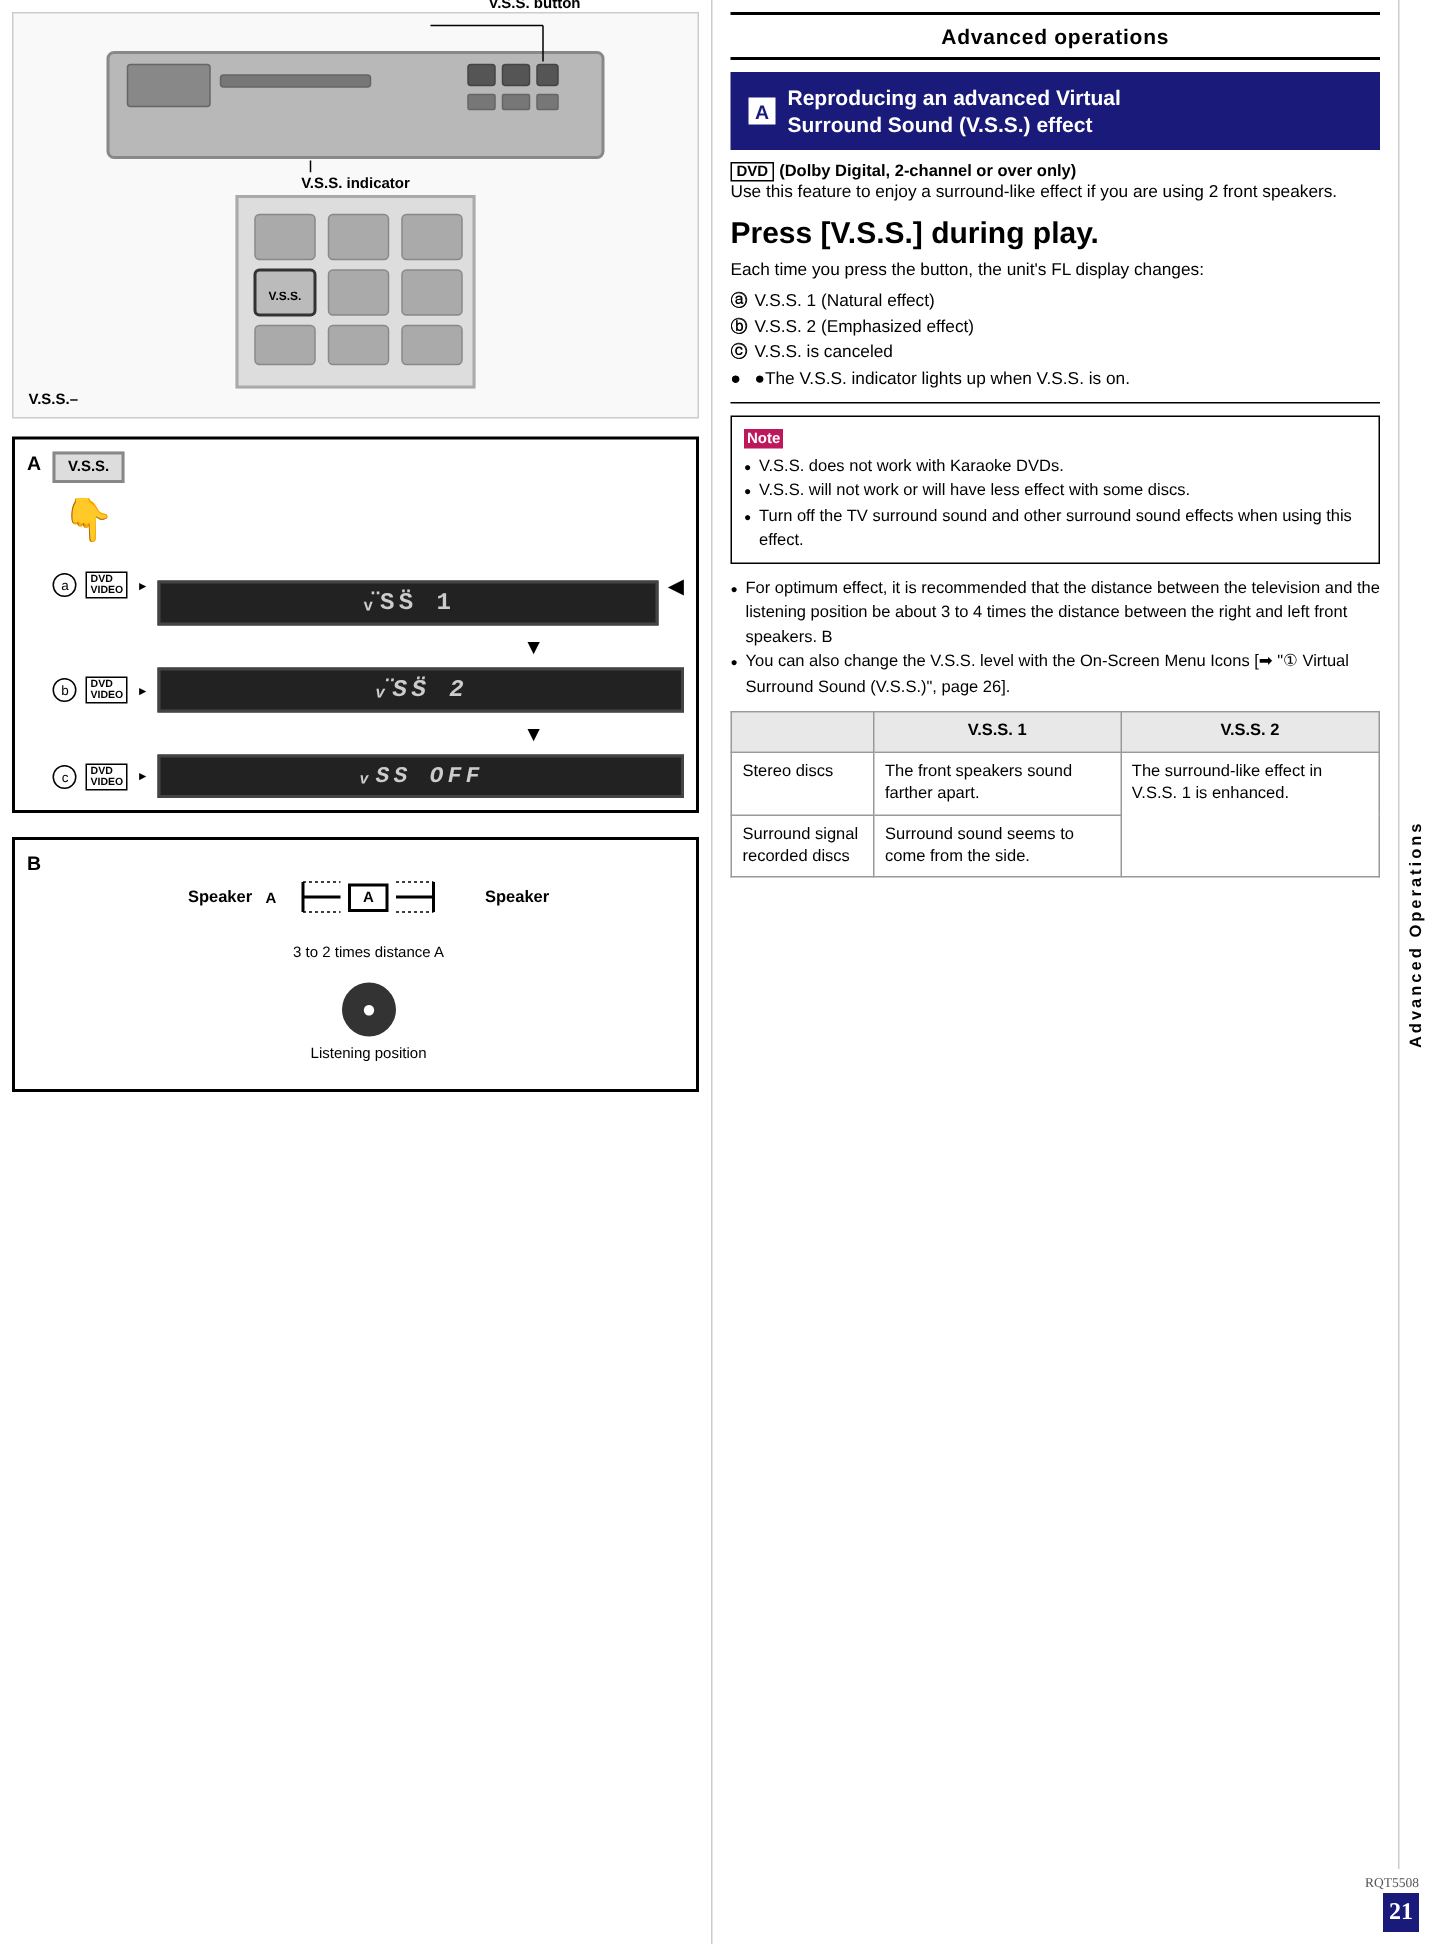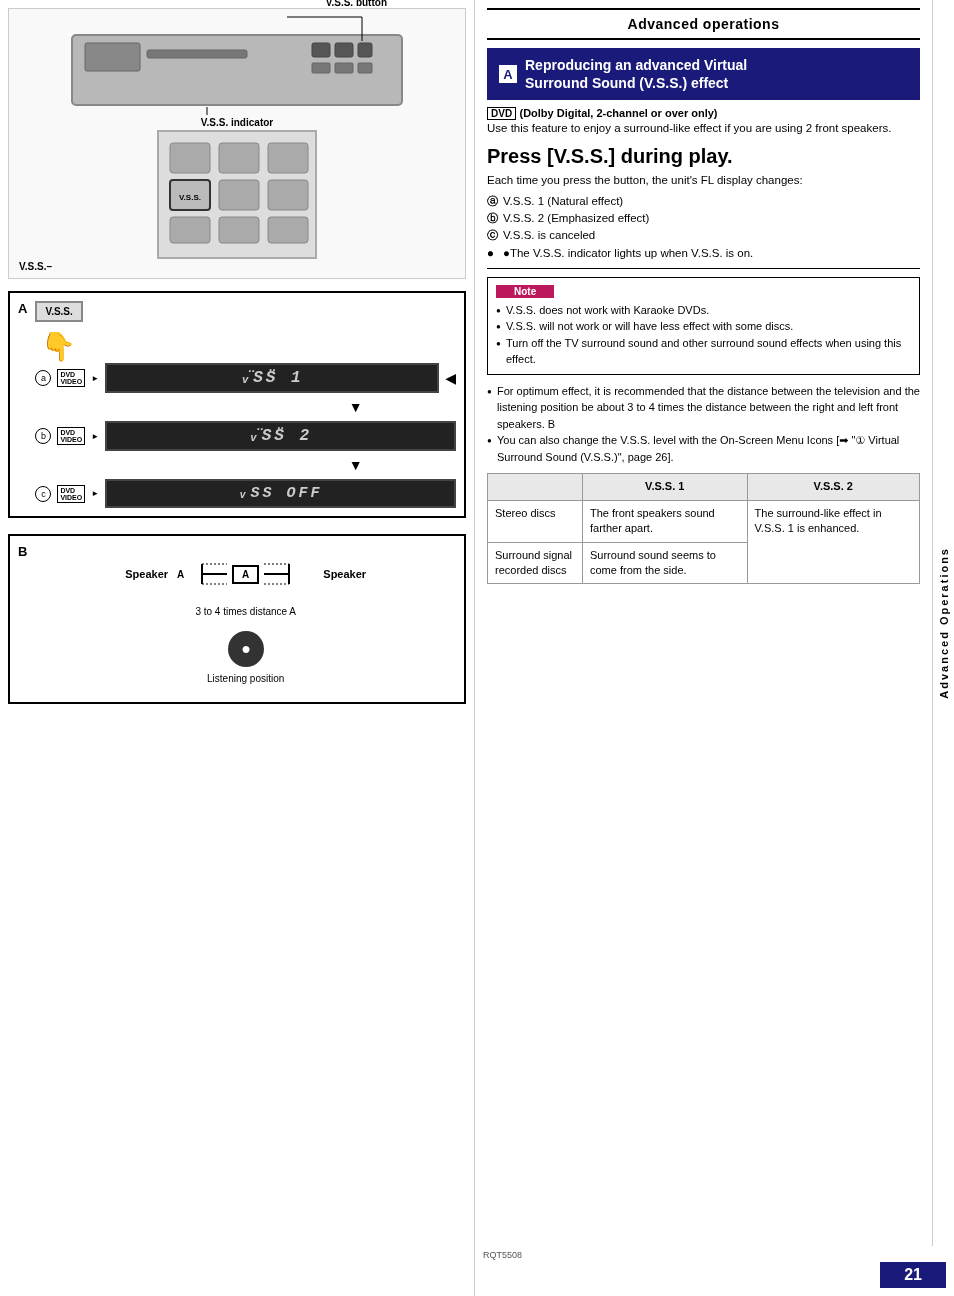--- a/index.html
+++ b/index.html
@@ -119,21 +119,21 @@
     .note-box {
       border: 1px solid #000;
       padding: 6px 8px;
       margin: 8px 0;
     }
     .note-label {
       background: #be185d;
       color: #fff;
       font-size: 10px;
       font-weight: bold;
-      padding: 1px 18px;
+      padding: 1px 2px;
       display: inline-block;
       margin-bottom: 4px;
     }
     .note-list {
       list-style: none;
       padding: 0;
     }
     .note-list li {
       font-size: 11px;
       line-height: 1.5;
@@ -204,21 +204,21 @@
       font-weight: normal;
       width: 95px;
     }
 
     
     .page-number-block {
       background: #1a1a7a;
       color: #fff;
       font-size: 16px;
       font-weight: bold;
-      padding: 4px 24px;
+      padding: 4px 4px;
       text-align: center;
       display: inline-block;
       margin-top: auto;
       margin-bottom: 4px;
       align-self: flex-end;
     }
     .rqt-code {
       font-size: 9px;
       color: #555;
       margin-bottom: 2px;
@@ -353,22 +353,23 @@
       transform: rotate(180deg);
       font-size: 11px;
       font-weight: bold;
       letter-spacing: 2px;
       white-space: nowrap;
     }
 
     .bottom-footer {
       display: flex;
       flex-direction: column;
-      align-items: flex-start;
+      align-items: flex-end;
       padding: 4px 8px;
+      font-family: Liberation Serif, serif;
     }
   </style>
 </head>
 <body>
 
 <div class="left-col">
 
   <div class="device-illustration">
     <div style="position:relative; width:340px;">
       <div style="position:absolute; right:20px; top:-18px; font-size:10px; font-weight:bold;">V.S.S. button</div>
@@ -424,21 +425,21 @@
       <div style="flex:1;">
         <div class="vss-button-display">V.S.S.</div>
         <div style="font-size:28px; margin-left:6px;">👇</div>
 
         <div class="display-rows">
 
           <div class="display-row">
             <div class="display-circle">a</div>
             <div class="display-dvd-badge">DVD<br>VIDEO</div>
             <div class="display-dvd-arrow">►</div>
-            <div class="display-screen" style="font-style:italic;">
+            <div class="display-screen" style="margin-top:24px;">
               ᵥ̈SS̈ 1
             </div>
             <div class="display-arrow">◀</div>
           </div>
           <div class="down-arrow-row">▼</div>
 
           <div class="display-row">
             <div class="display-circle">b</div>
             <div class="display-dvd-badge">DVD<br>VIDEO</div>
             <div class="display-dvd-arrow">►</div>
@@ -481,21 +482,21 @@
 
           <svg width="60" height="40">
             <line x1="5" y1="20" x2="30" y2="20" stroke="#000" stroke-width="2"></line>
             <line x1="30" y1="10" x2="30" y2="30" stroke="#000" stroke-width="2"></line>
             <line x1="5" y1="10" x2="30" y2="10" stroke="#000" stroke-width="1" stroke-dasharray="2,2"></line>
             <line x1="5" y1="30" x2="30" y2="30" stroke="#000" stroke-width="1" stroke-dasharray="2,2"></line>
           </svg>
           <div style="font-size:11px; font-weight:bold; margin-left:4px;">Speaker</div>
         </div>
 
-        <div style="font-size:10px; text-align:center; margin:8px 0;">3 to 4 times distance A</div>
+        <div style="font-size:10px; text-align:center; margin:8px 0;">3 to 2 times distance A</div>
 
         <svg width="40" height="40">
           <circle cx="20" cy="20" r="18" fill="#333"></circle>
           <text x="20" y="25" text-anchor="middle" font-size="16" fill="#fff">●</text>
         </svg>
         <div style="font-size:10px; text-align:center;">Listening position</div>
       </div>
     </div>
   </div>
 

